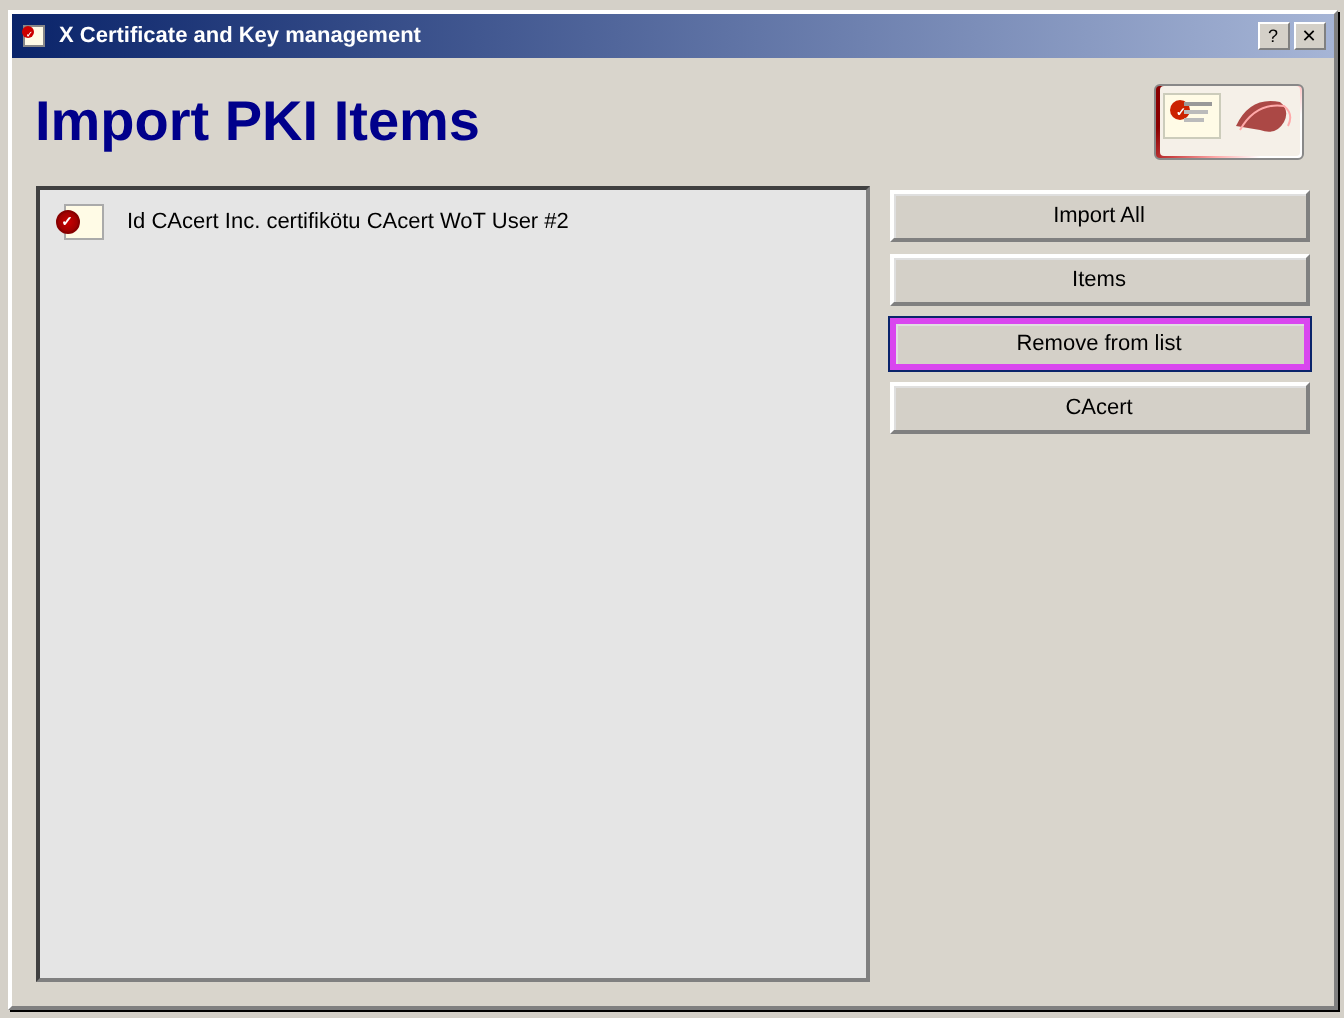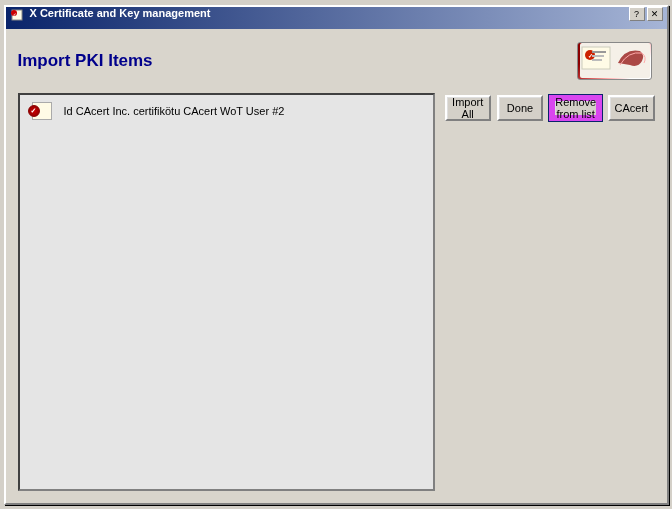--- a/index.html
+++ b/index.html
@@ -29,20 +29,21 @@
       border-bottom-color: #808080;
       box-shadow: 1px 1px 0 #000, inset 1px 1px 0 #dfdfdf;
       display: flex;
       flex-direction: column;
     }
 
     .title-bar {
       background: linear-gradient(to right, #0a246a, #a6b5d6);
       height: 22px;
       display: flex;
+      align-items: center;
       padding: 0 4px;
       user-select: none;
       flex-shrink: 0;
     }
 
     .title-bar-icon {
       width: 16px;
       height: 16px;
       margin-right: 4px;
       display: flex;
@@ -87,21 +88,21 @@
     }
 
     .header-row {
       display: flex;
       align-items: center;
       justify-content: space-between;
       margin-bottom: 12px;
     }
 
     .page-title {
-      font-size: 17px;
+      font-size: 28px;
       font-weight: bold;
       color: #00008b;
     }
 
     .header-logo {
       width: 80px;
       height: 40px;
       display: flex;
       align-items: center;
       justify-content: center;
@@ -221,21 +222,21 @@
     }
 
     .list-item-text {
       font-size: 11px;
       color: #000;
     }
 
     .button-panel {
       width: 210px;
       display: flex;
-      flex-direction: row;
+      flex-direction: column;
       gap: 6px;
       padding-top: 2px;
     }
 
     .win-button {
       width: 100%;
       height: 26px;
       background: #d4d0c8;
       border: 2px solid #ffffff;
       border-right-color: #808080;
@@ -244,21 +245,21 @@
       font-size: 11px;
       cursor: pointer;
       color: #000;
       display: flex;
       align-items: center;
       justify-content: center;
       outline: none;
     }
 
     .win-button.focused {
-      border: 6px solid #d946ef;
+      border: 3px solid #d946ef;
       box-shadow: 0 0 0 1px #0a246a, inset 1px 1px 0 #dfdfdf;
     }
   </style>
 </head>
 <body>
 
 <div class="window">
   <div class="title-bar">
     <div class="title-bar-icon">
       <svg width="14" height="14" viewBox="0 0 14 14">
@@ -302,19 +303,19 @@
               <div class="doc"></div>
               <div class="badge">✓</div>
             </div>
           </div>
           <span class="list-item-text">Id CAcert Inc. certifikötu CAcert WoT User #2</span>
         </div>
       </div>
 
       <div class="button-panel">
         <button class="win-button">Import All</button>
-        <button class="win-button">Done</button>
+        <button class="win-button">Items</button>
         <button class="win-button focused">Remove from list</button>
         <button class="win-button">CAcert</button>
       </div>
     </div>
   </div>
 </div>
 
 </body></html>

